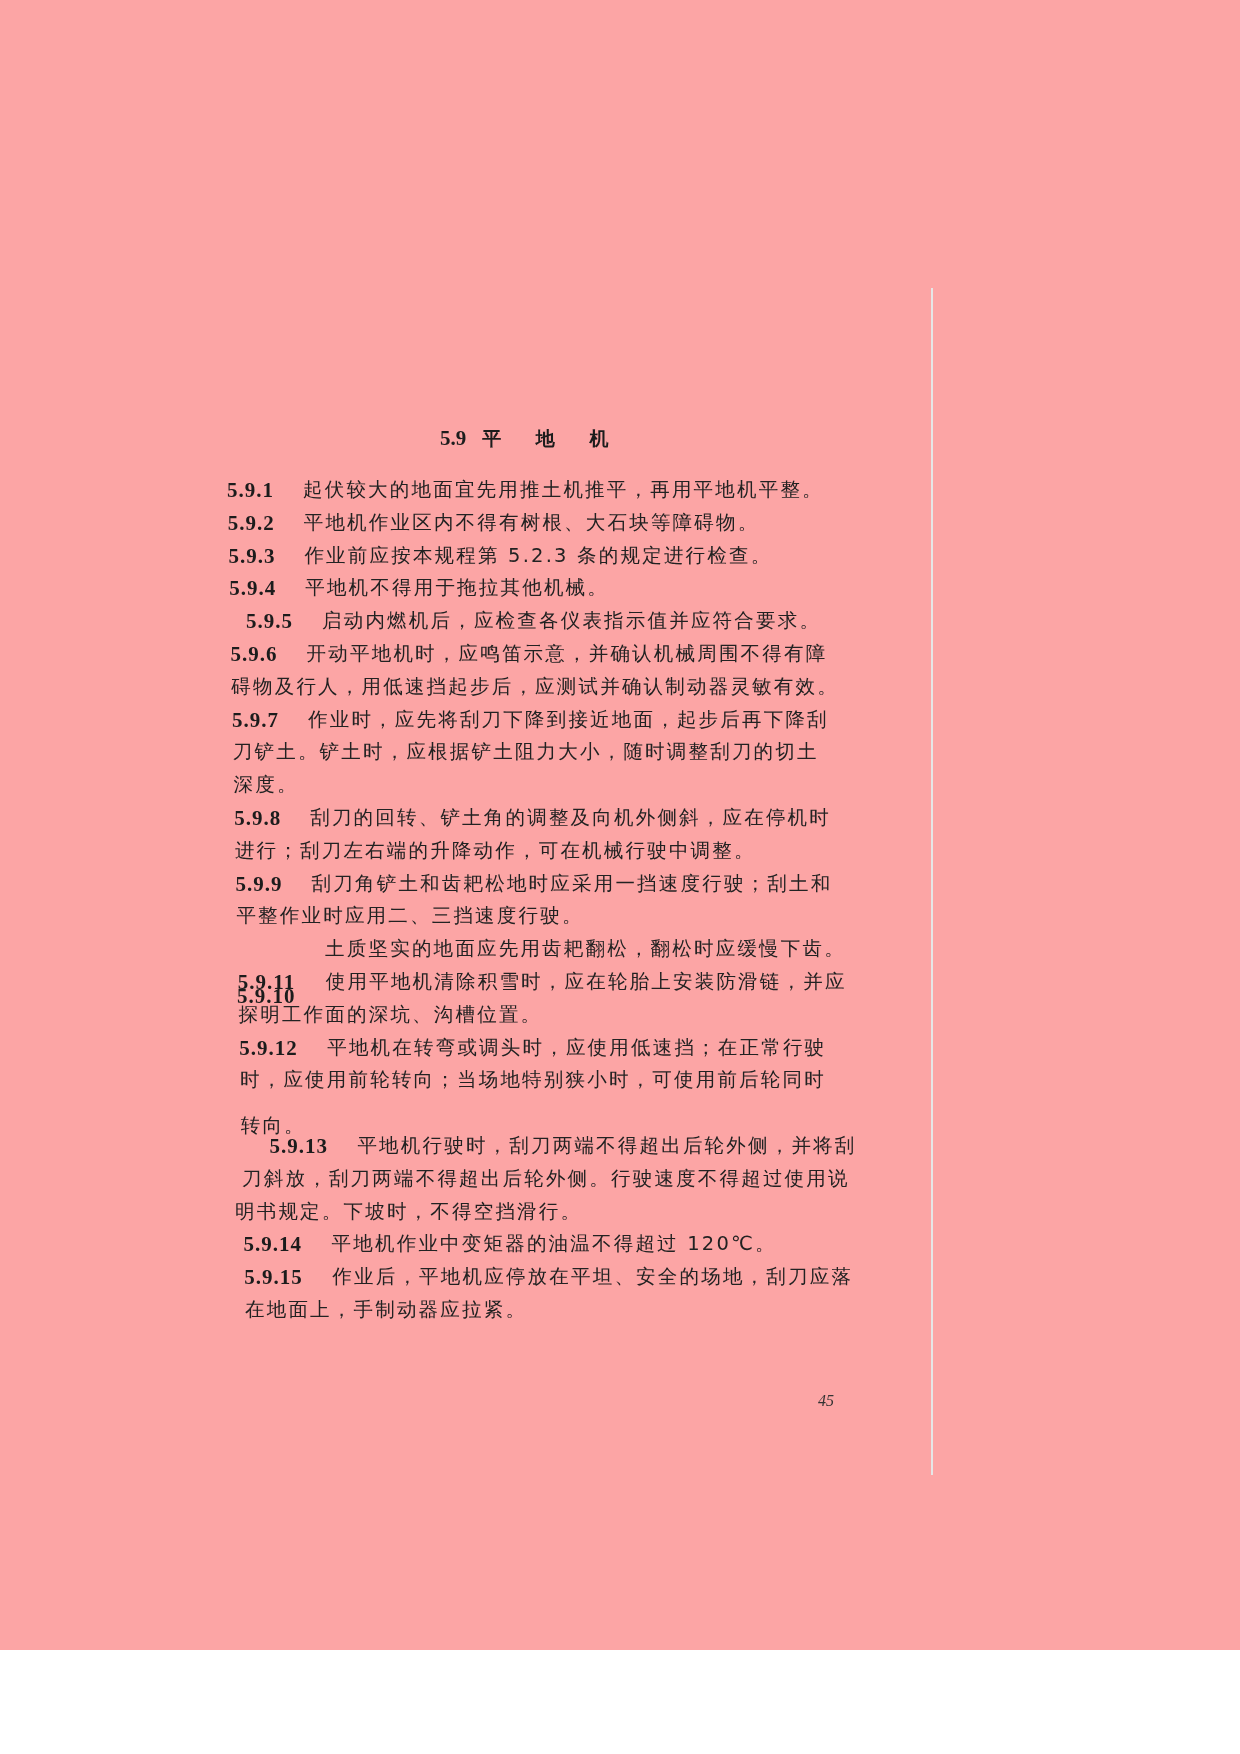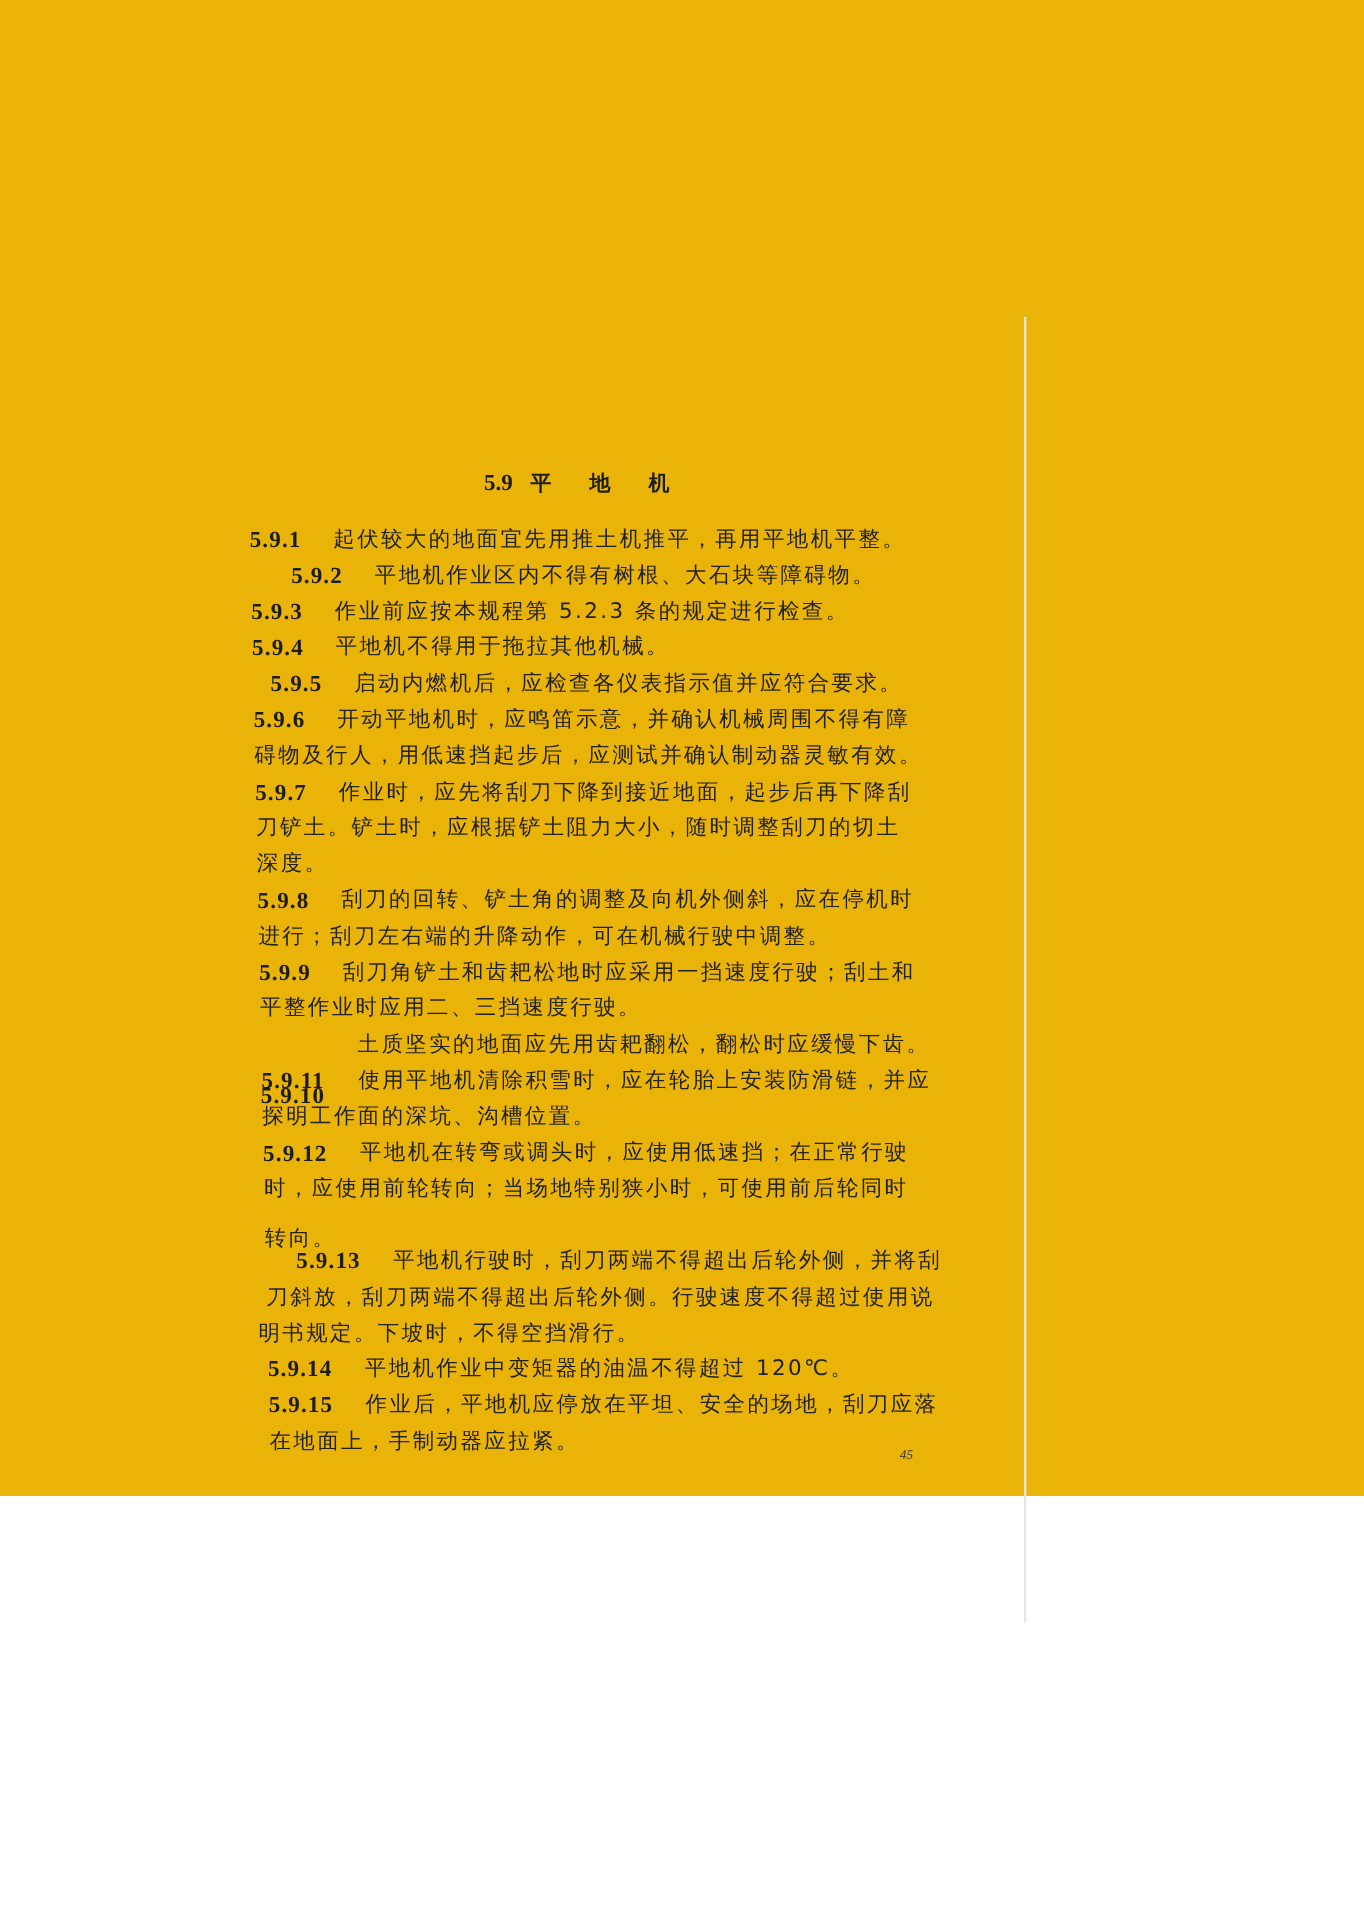--- a/index.html
+++ b/index.html
@@ -12,22 +12,22 @@
     height: 1754px;
     position: relative;
     overflow: hidden;
     font-family: "DejaVu Serif", "Liberation Serif", serif;
     color: #1c1c1c;
   }
   .page {
     position: absolute;
     left: 0; top: 0;
     width: 1240px;
-    height: 1360px;
-    background: #eab308;
+    height: 1650px;
+    background: #fca5a5;
   }
   .gutter-line {
     position: absolute;
     left: 931px;
     top: 288px;
     width: 2px;
     height: 1187px;
     background: #e6e6e6;
   }
   .section-title {
@@ -72,40 +72,40 @@
     display: inline-block;
     font-family: "DejaVu Sans", sans-serif;
     font-size: 19.5px;
     letter-spacing: 2.2px;
     vertical-align: top;
     color: #222;
   }
   .page-number {
     position: absolute;
     left: 818px;
-    top: 1315px;
+    top: 1392px;
     font-family: "Liberation Serif", "DejaVu Serif", serif;
     font-style: italic;
-    font-size: 12px;
+    font-size: 16px;
     color: #333;
   }
 </style>
 </head>
 <body>
 
 <div class="page">
   <div class="gutter-line"></div>
 
   <div class="section-title">
     <span class="num">5.9</span><span class="word">平 地 机</span>
   </div>
 
   <div id="clauses">
       <div class="line" style="left: 227px; top: 475px;"><span class="cnum" style="width: 76px;">5.9.1</span><span class="ctext">起伏较大的地面宜先用推土机推平，再用平地机平整。</span></div>
-      <div class="line" style="left: 227.7px; top: 507.8px; margin-left: 37px;"><span class="cnum" style="width: 76px;">5.9.2</span><span class="ctext">平地机作业区内不得有树根、大石块等障碍物。</span></div>
+      <div class="line" style="left: 227.7px; top: 507.8px;"><span class="cnum" style="width: 76px;">5.9.2</span><span class="ctext">平地机作业区内不得有树根、大石块等障碍物。</span></div>
       <div class="line" style="left: 228.4px; top: 540.6px;"><span class="cnum" style="width: 76px;">5.9.3</span><span class="ctext">作业前应按本规程第 5.2.3 条的规定进行检查。</span></div>
       <div class="line" style="left: 229.2px; top: 573.4px;"><span class="cnum" style="width: 76px;">5.9.4</span><span class="ctext">平地机不得用于拖拉其他机械。</span></div>
       <div class="line" style="left: 246px; top: 606.2px;"><span class="cnum" style="width: 76px;">5.9.5</span><span class="ctext">启动内燃机后，应检查各仪表指示值并应符合要求。</span></div>
       <div class="line" style="left: 230.6px; top: 639px;"><span class="cnum" style="width: 76px;">5.9.6</span><span class="ctext">开动平地机时，应鸣笛示意，并确认机械周围不得有障</span></div>
       <div class="line" style="left: 231.3px; top: 671.8px;"><span class="ctext">碍物及行人，用低速挡起步后，应测试并确认制动器灵敏有效。</span></div>
       <div class="line" style="left: 232px; top: 704.6px;"><span class="cnum" style="width: 76px;">5.9.7</span><span class="ctext">作业时，应先将刮刀下降到接近地面，起步后再下降刮</span></div>
       <div class="line" style="left: 232.8px; top: 737.4px;"><span class="ctext">刀铲土。铲土时，应根据铲土阻力大小，随时调整刮刀的切土</span></div>
       <div class="line" style="left: 233.5px; top: 770.2px;"><span class="ctext">深度。</span></div>
       <div class="line" style="left: 234.2px; top: 803px;"><span class="cnum" style="width: 76px;">5.9.8</span><span class="ctext">刮刀的回转、铲土角的调整及向机外侧斜，应在停机时</span></div>
       <div class="line" style="left: 234.9px; top: 835.8px;"><span class="ctext">进行；刮刀左右端的升降动作，可在机械行驶中调整。</span></div>

